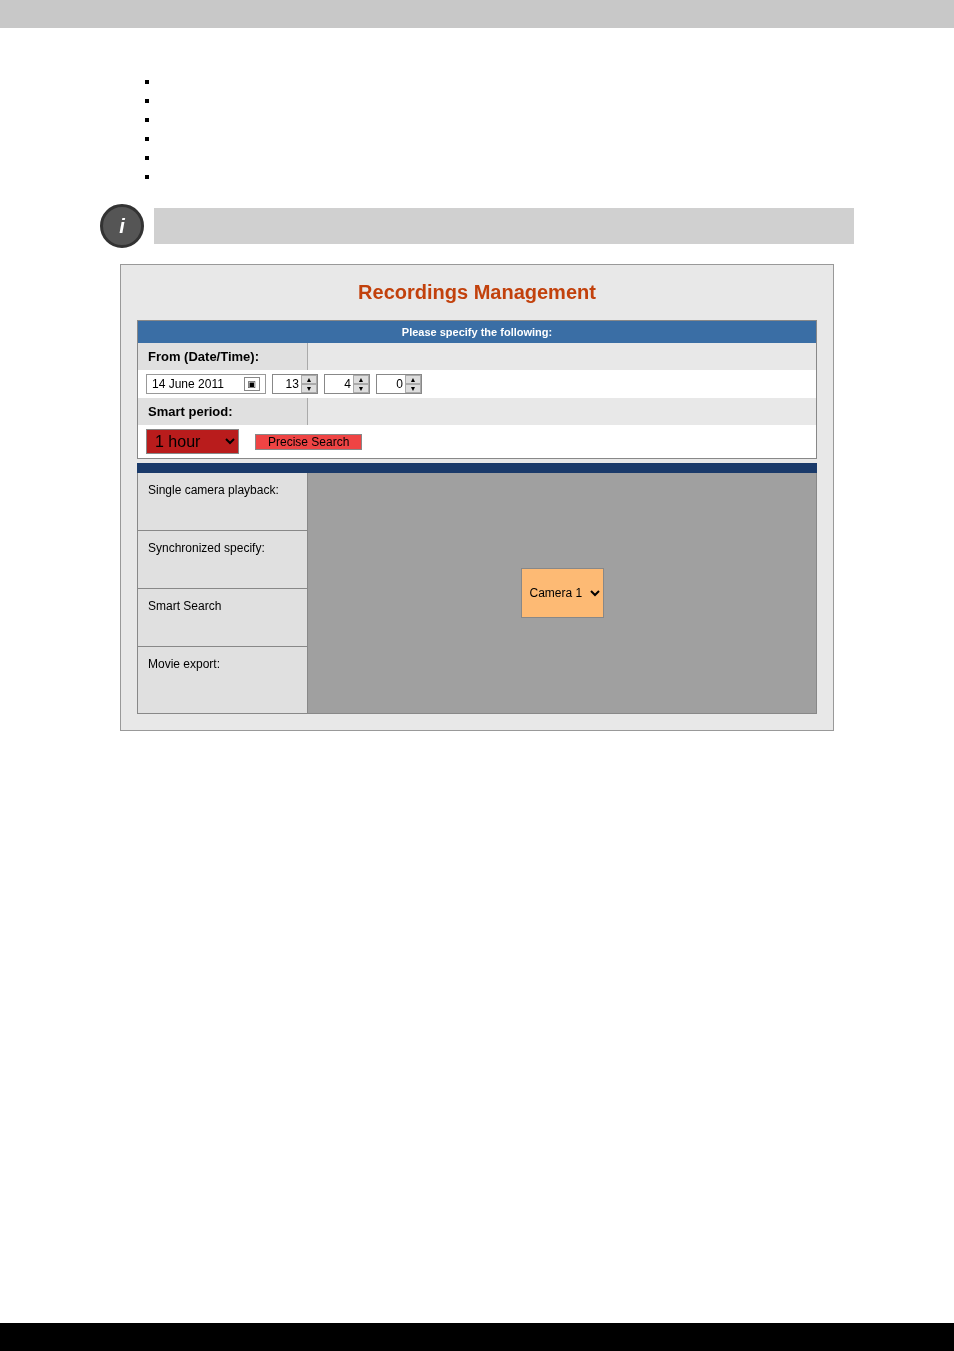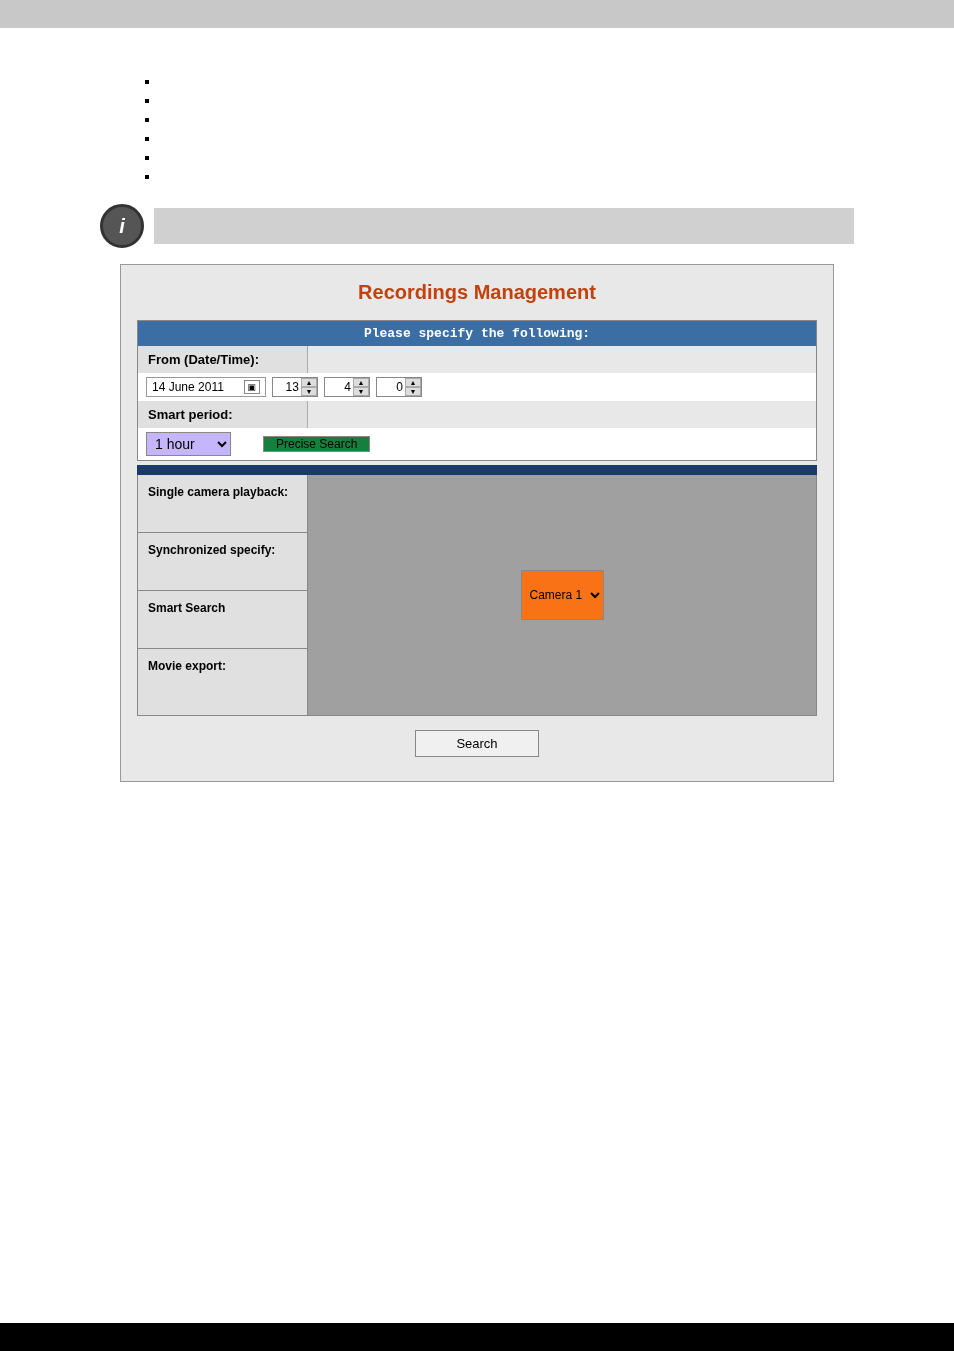--- a/index.html
+++ b/index.html
@@ -88,22 +88,21 @@
       border-collapse: collapse;
       border: 1px solid #888;
       margin-bottom: 4px;
     }
     .specify-header {
       background: #3a6ea5;
       color: #fff;
       text-align: center;
       padding: 5px;
       font-weight: bold;
-      font-size: 13px;
-      font-family: Liberation Mono, monospace;
+      font-size: 11px;
     }
     .specify-label {
       background: #e0e0e0;
       font-weight: bold;
       padding: 6px 10px;
       width: 170px;
       flex-shrink: 0;
       border-right: 1px solid #aaa;
       display: flex;
       align-items: center;
@@ -164,32 +163,32 @@
       line-height: 1;
     }
     .spinner-wrap {
       display: inline-flex;
       border: 1px solid #888;
     }
 
     
     .time-select {
       border: 1px solid #888;
-      background: #c4b5fd;
+      background: #b91c1c;
       padding: 2px 4px;
-      font-size: 14px;
+      font-size: 16px;
       cursor: pointer;
     }
     .precise-btn {
       border: 1px solid #888;
-      background: #15803d;
+      background: #ef4444;
       padding: 0 12px;
       font-size: 12px;
       cursor: pointer;
-      margin-left: 26px;
+      margin-left: 10px;
     }
 
     
     .dark-bar {
       background: #1a3a6a;
       height: 10px;
       width: 100%;
       margin: 0;
     }
 
@@ -218,33 +217,33 @@
       border-bottom: 1px solid #888;
       padding: 10px;
       min-height: 58px;
       display: flex;
       align-items: flex-start;
     }
     .camera-section:last-child {
       border-bottom: none;
     }
     .camera-section-label {
-      font-weight: bold;
+      font-weight: normal;
       font-size: 12px;
       color: #000;
     }
 
     .camera-select-wrap {
       display: flex;
       align-items: center;
       justify-content: center;
     }
     .camera-select {
       border: 1px solid #888;
-      background: #f97316;
+      background: #fdba74;
       padding: 16px 4px;
       font-size: 12px;
       cursor: pointer;
     }
 
     
     .search-btn-row {
       display: flex;
       justify-content: center;
       padding: 14px 0 8px 0;
@@ -373,19 +372,16 @@
         <div class="camera-select-wrap">
           <select class="camera-select">
             <option>Camera 1</option>
             <option>Camera 2</option>
             <option>Camera 3</option>
           </select>
         </div>
       </div>
     </div>
 
-    <div class="search-btn-row">
-      <button class="search-btn">Search</button>
-    </div>
   </div>
 </div>
 
 <div class="bottom-bar"></div>
 
 </body></html>

